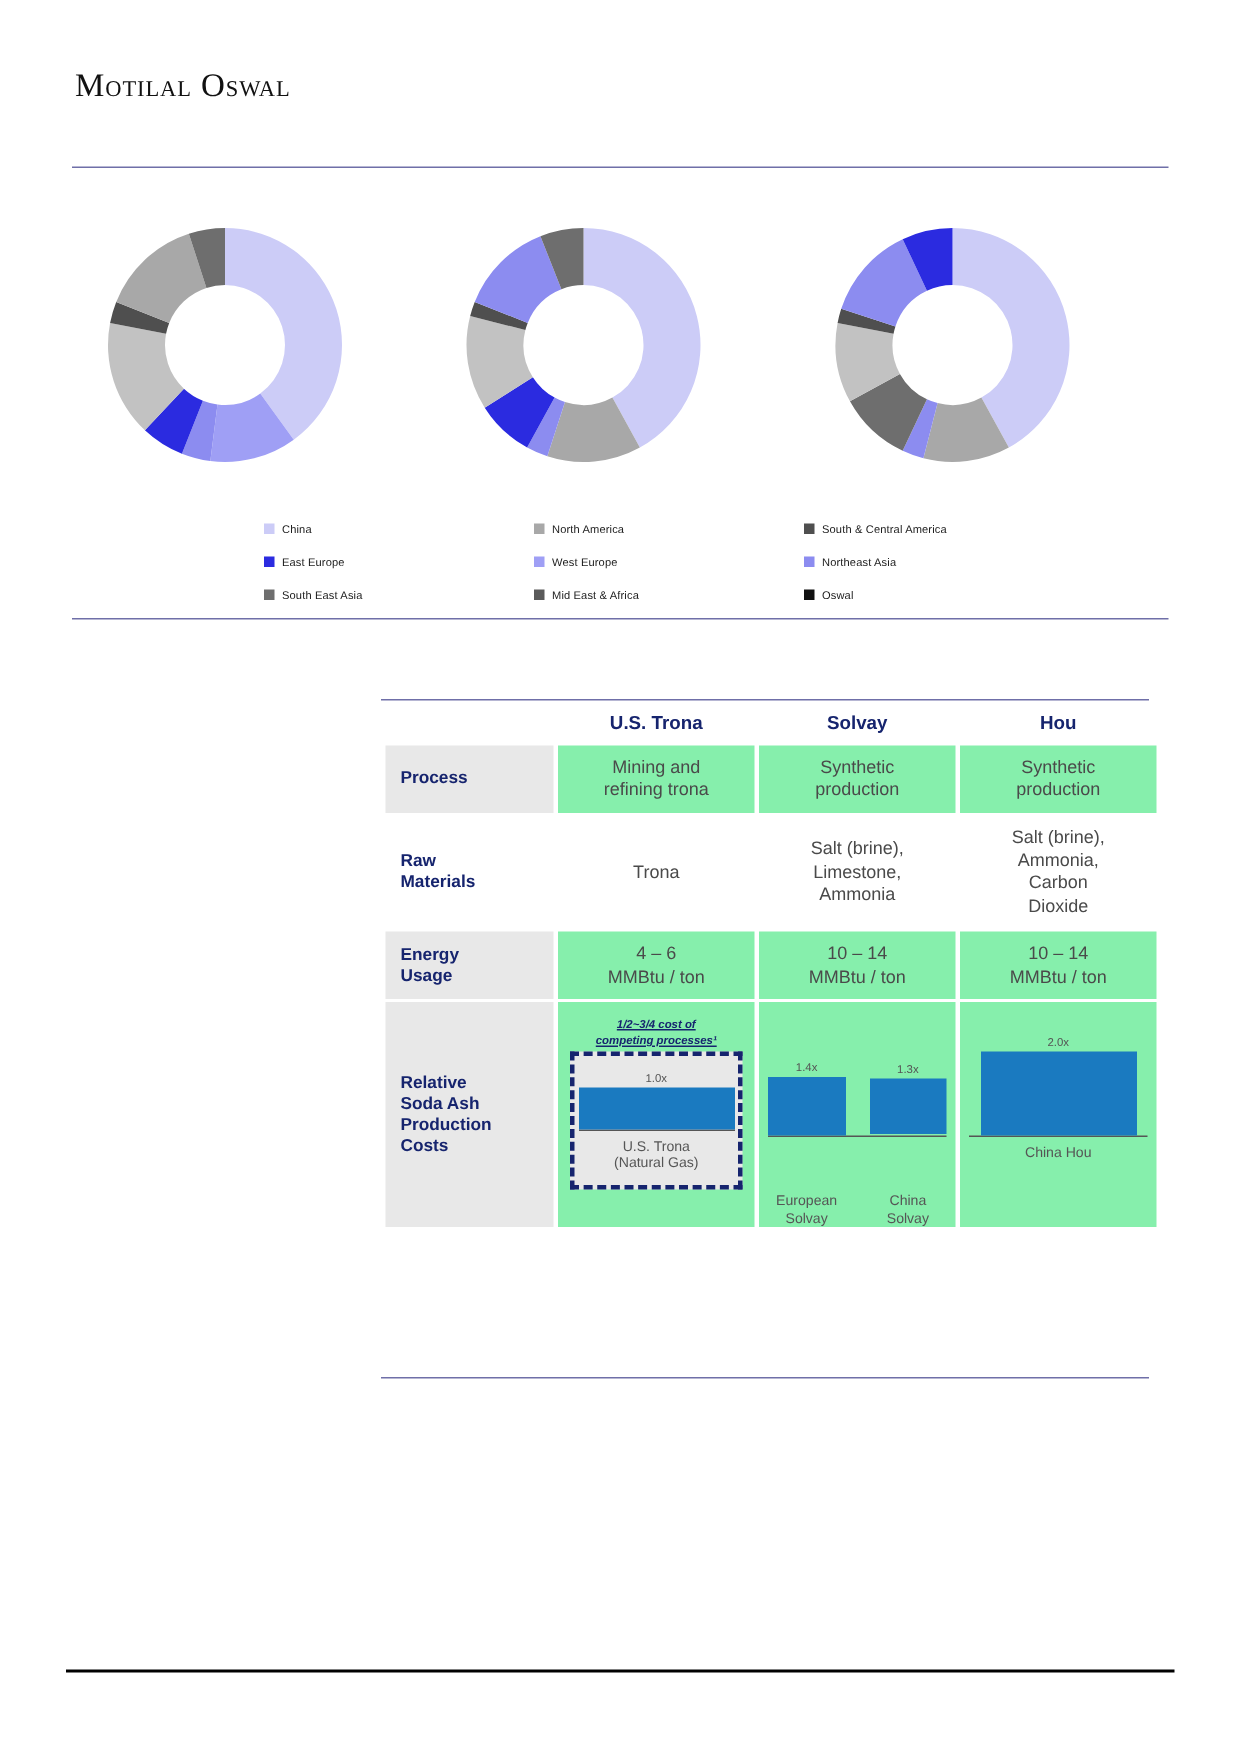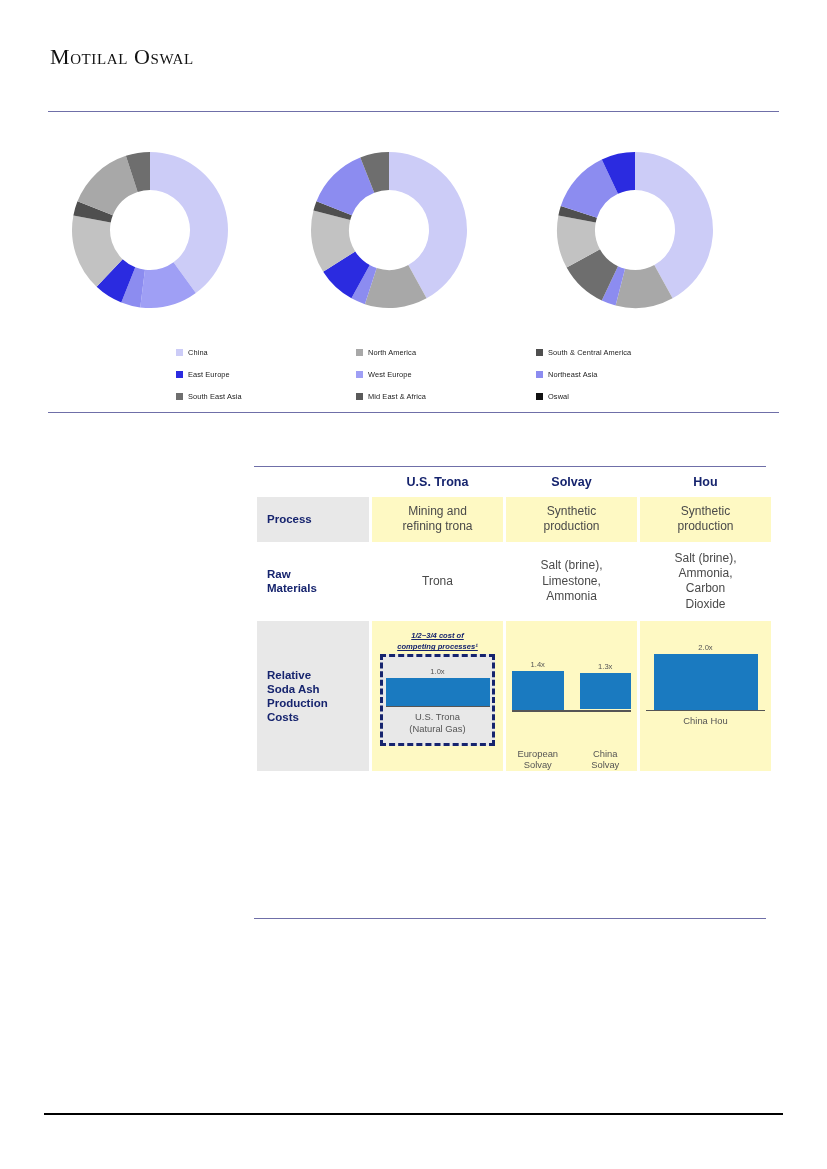--- a/index.html
+++ b/index.html
@@ -53,21 +53,21 @@
     padding:6px 0 6px 0;background:transparent;
   }
   td.rowlab{
     font-size:11.5px;font-weight:bold;color:#16246e;
     text-align:left;padding:6px 0 6px 10px;vertical-align:middle;line-height:1.22;
   }
   td.cell{
     font-size:12px;color:#4a4a4a;text-align:center;vertical-align:middle;
     padding:7px 4px;line-height:1.28;
   }
-  tr.shade td{background:#fef9c3;}
+  tr.shade td{background:#86efac;}
   tr.plain td{background:#ffffff;}
   tr.shade td.rowlab{background:#e8e8e8;}
 
   
   td.barcell{background:#e8e8e8;vertical-align:top;padding:0;height:150px;}
   .barbox{position:relative;width:100%;height:112px;}
   .annot{
     position:absolute;top:9px;left:0;right:0;text-align:center;
     font-size:7.6px;font-weight:bold;font-style:italic;color:#16246e;
     text-decoration:underline;line-height:1.45;
@@ -198,20 +198,26 @@
             <td class="cell">Synthetic<br>production</td>
             <td class="cell">Synthetic<br>production</td>
           </tr>
           <tr class="plain">
             <td class="rowlab">Raw<br>Materials</td>
             <td class="cell">Trona</td>
             <td class="cell">Salt (brine),<br>Limestone,<br>Ammonia</td>
             <td class="cell">Salt (brine),<br>Ammonia,<br>Carbon<br>Dioxide</td>
           </tr>
           <tr class="shade">
+            <td class="rowlab">Energy<br>Usage</td>
+            <td class="cell">4 – 6<br>MMBtu / ton</td>
+            <td class="cell">10 – 14<br>MMBtu / ton</td>
+            <td class="cell">10 – 14<br>MMBtu / ton</td>
+          </tr>
+          <tr class="shade">
             <td class="rowlab" style="background: rgb(232, 232, 232);">Relative<br>Soda Ash<br>Production<br>Costs</td>
             <td class="barcell">
               <div class="barbox">
                 <div class="annot">1/2~3/4 cost of<br>competing processes¹</div>
                 <div class="dashbox">
                   <div style="position: absolute; left: 0px; right: 0px; top: 10px; display: flex; flex-direction: column; align-items: center;">
                     <div style="display: flex; flex-direction: column; align-items: center; width: 104px;">
                       <div class="bargroup" style="position: relative;">
                         <div class="bar-unit wide">
                           <div class="bar-val">1.0x</div>

